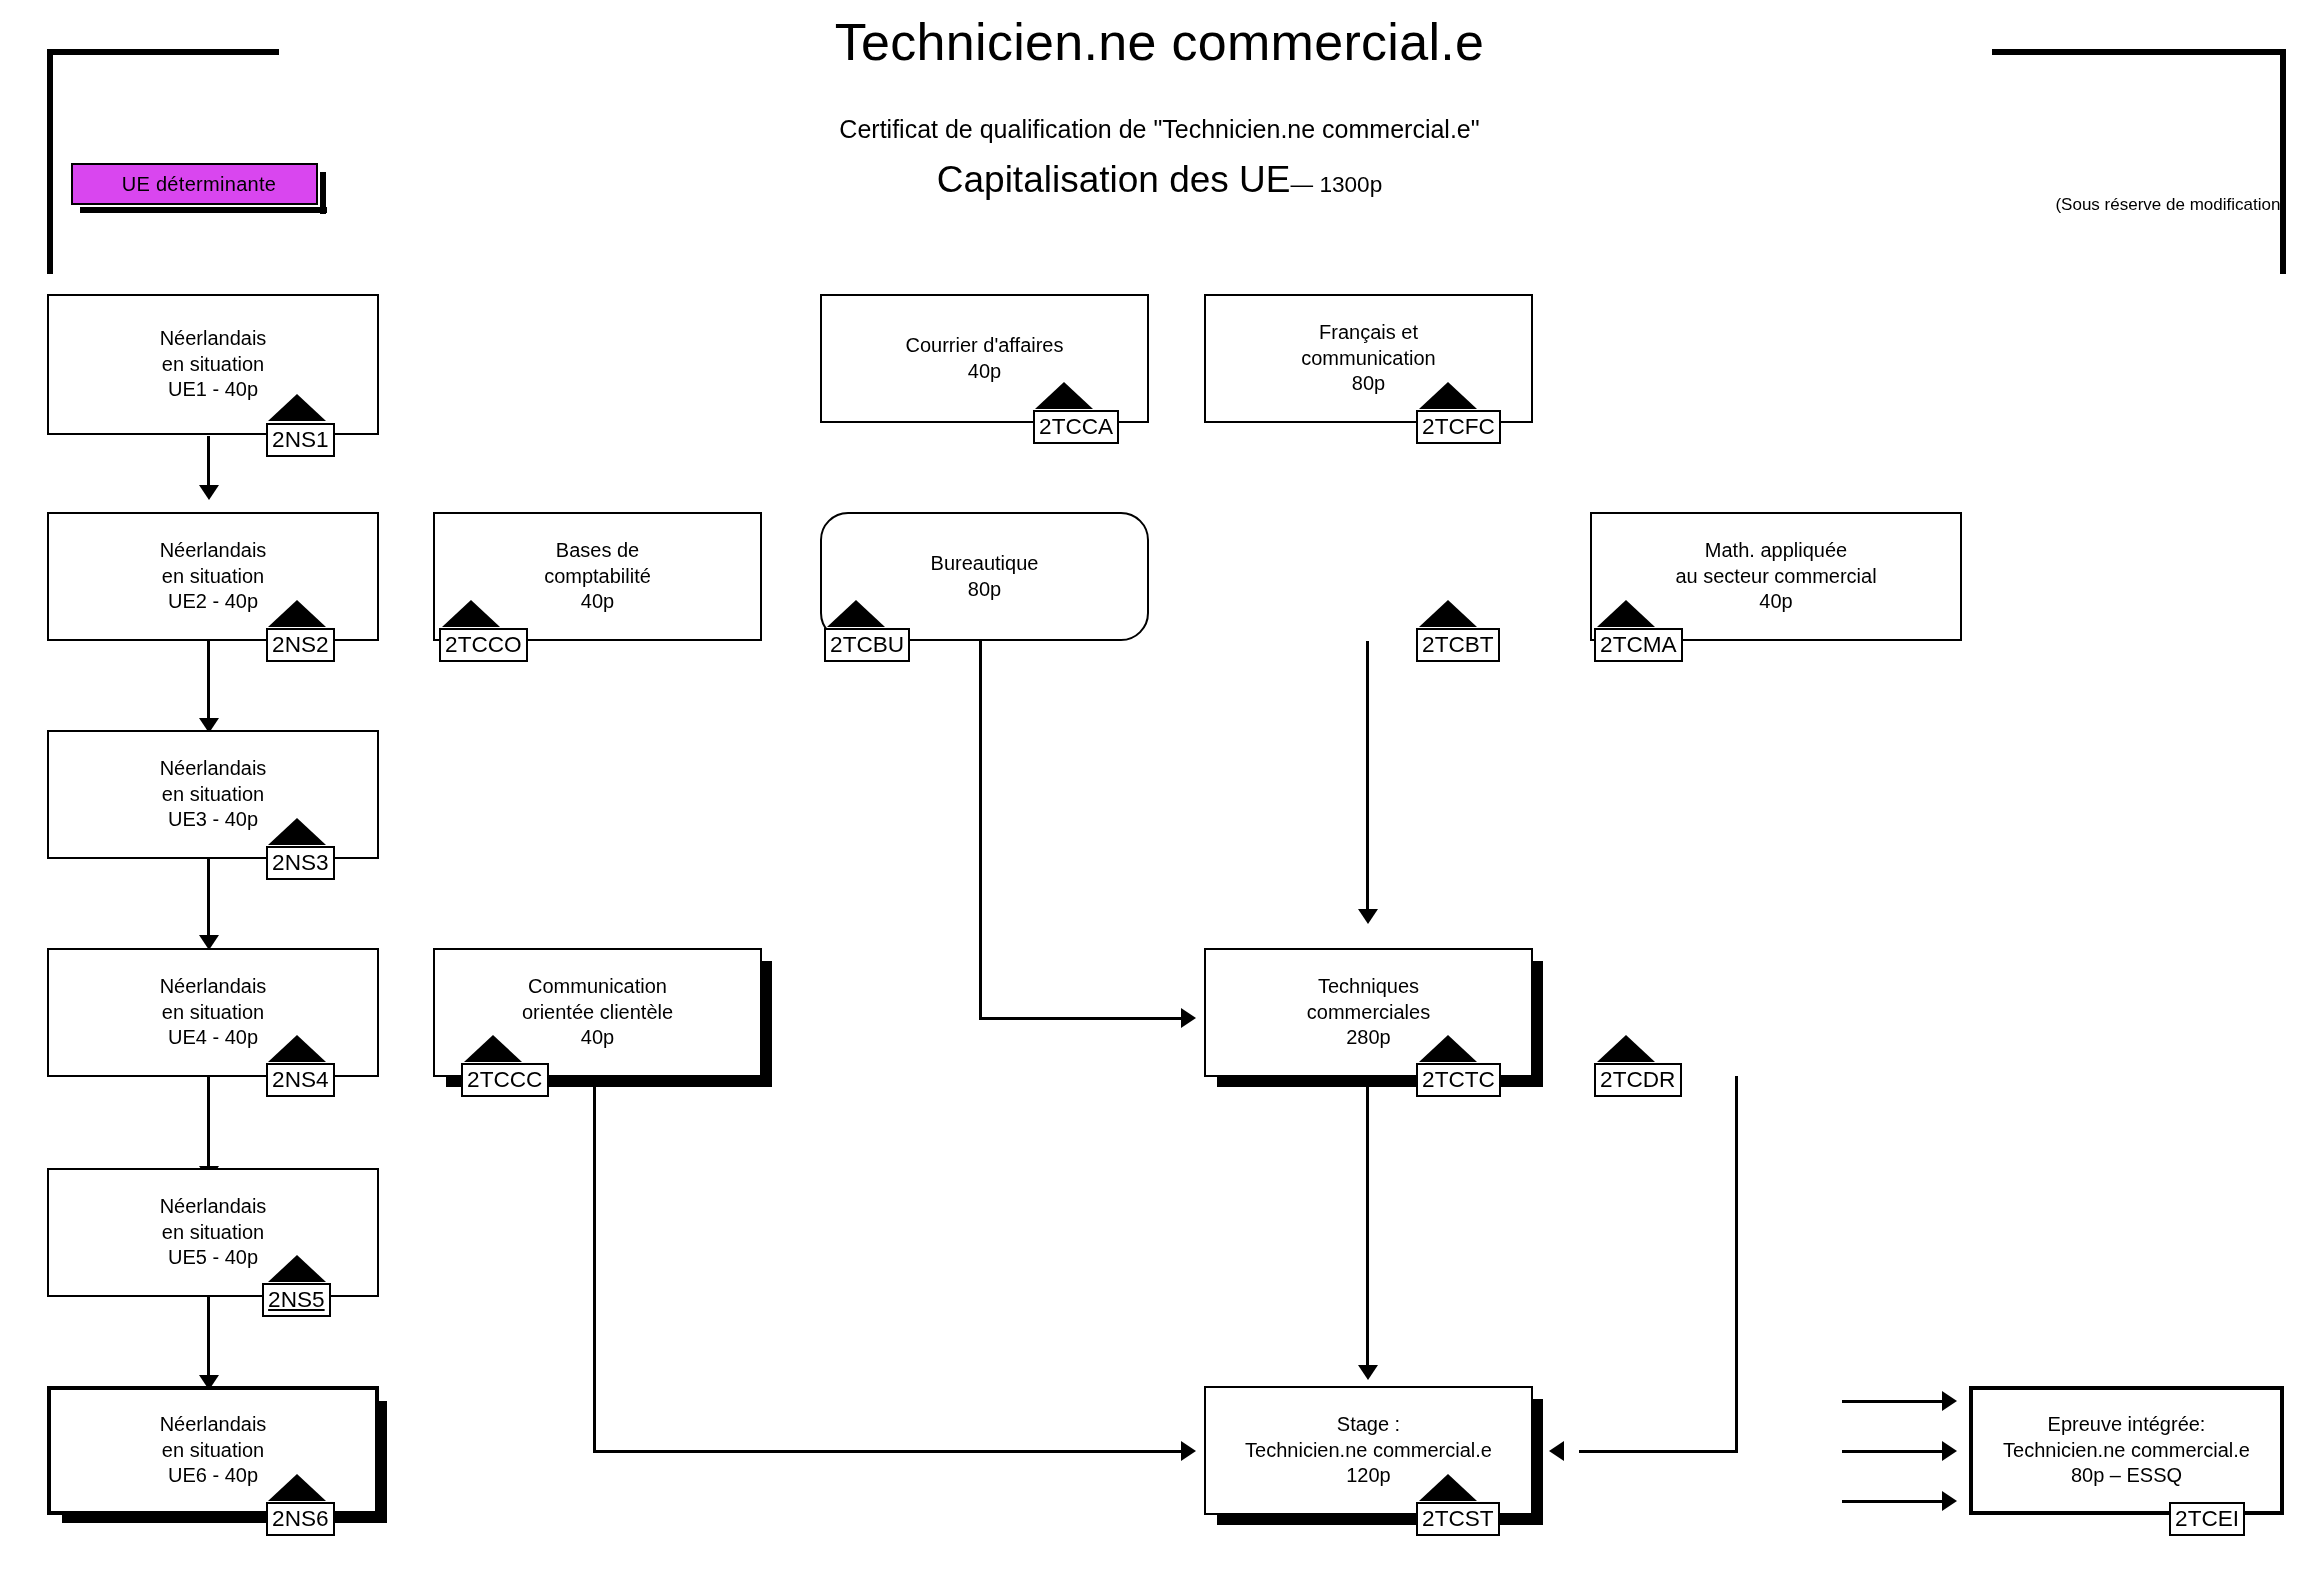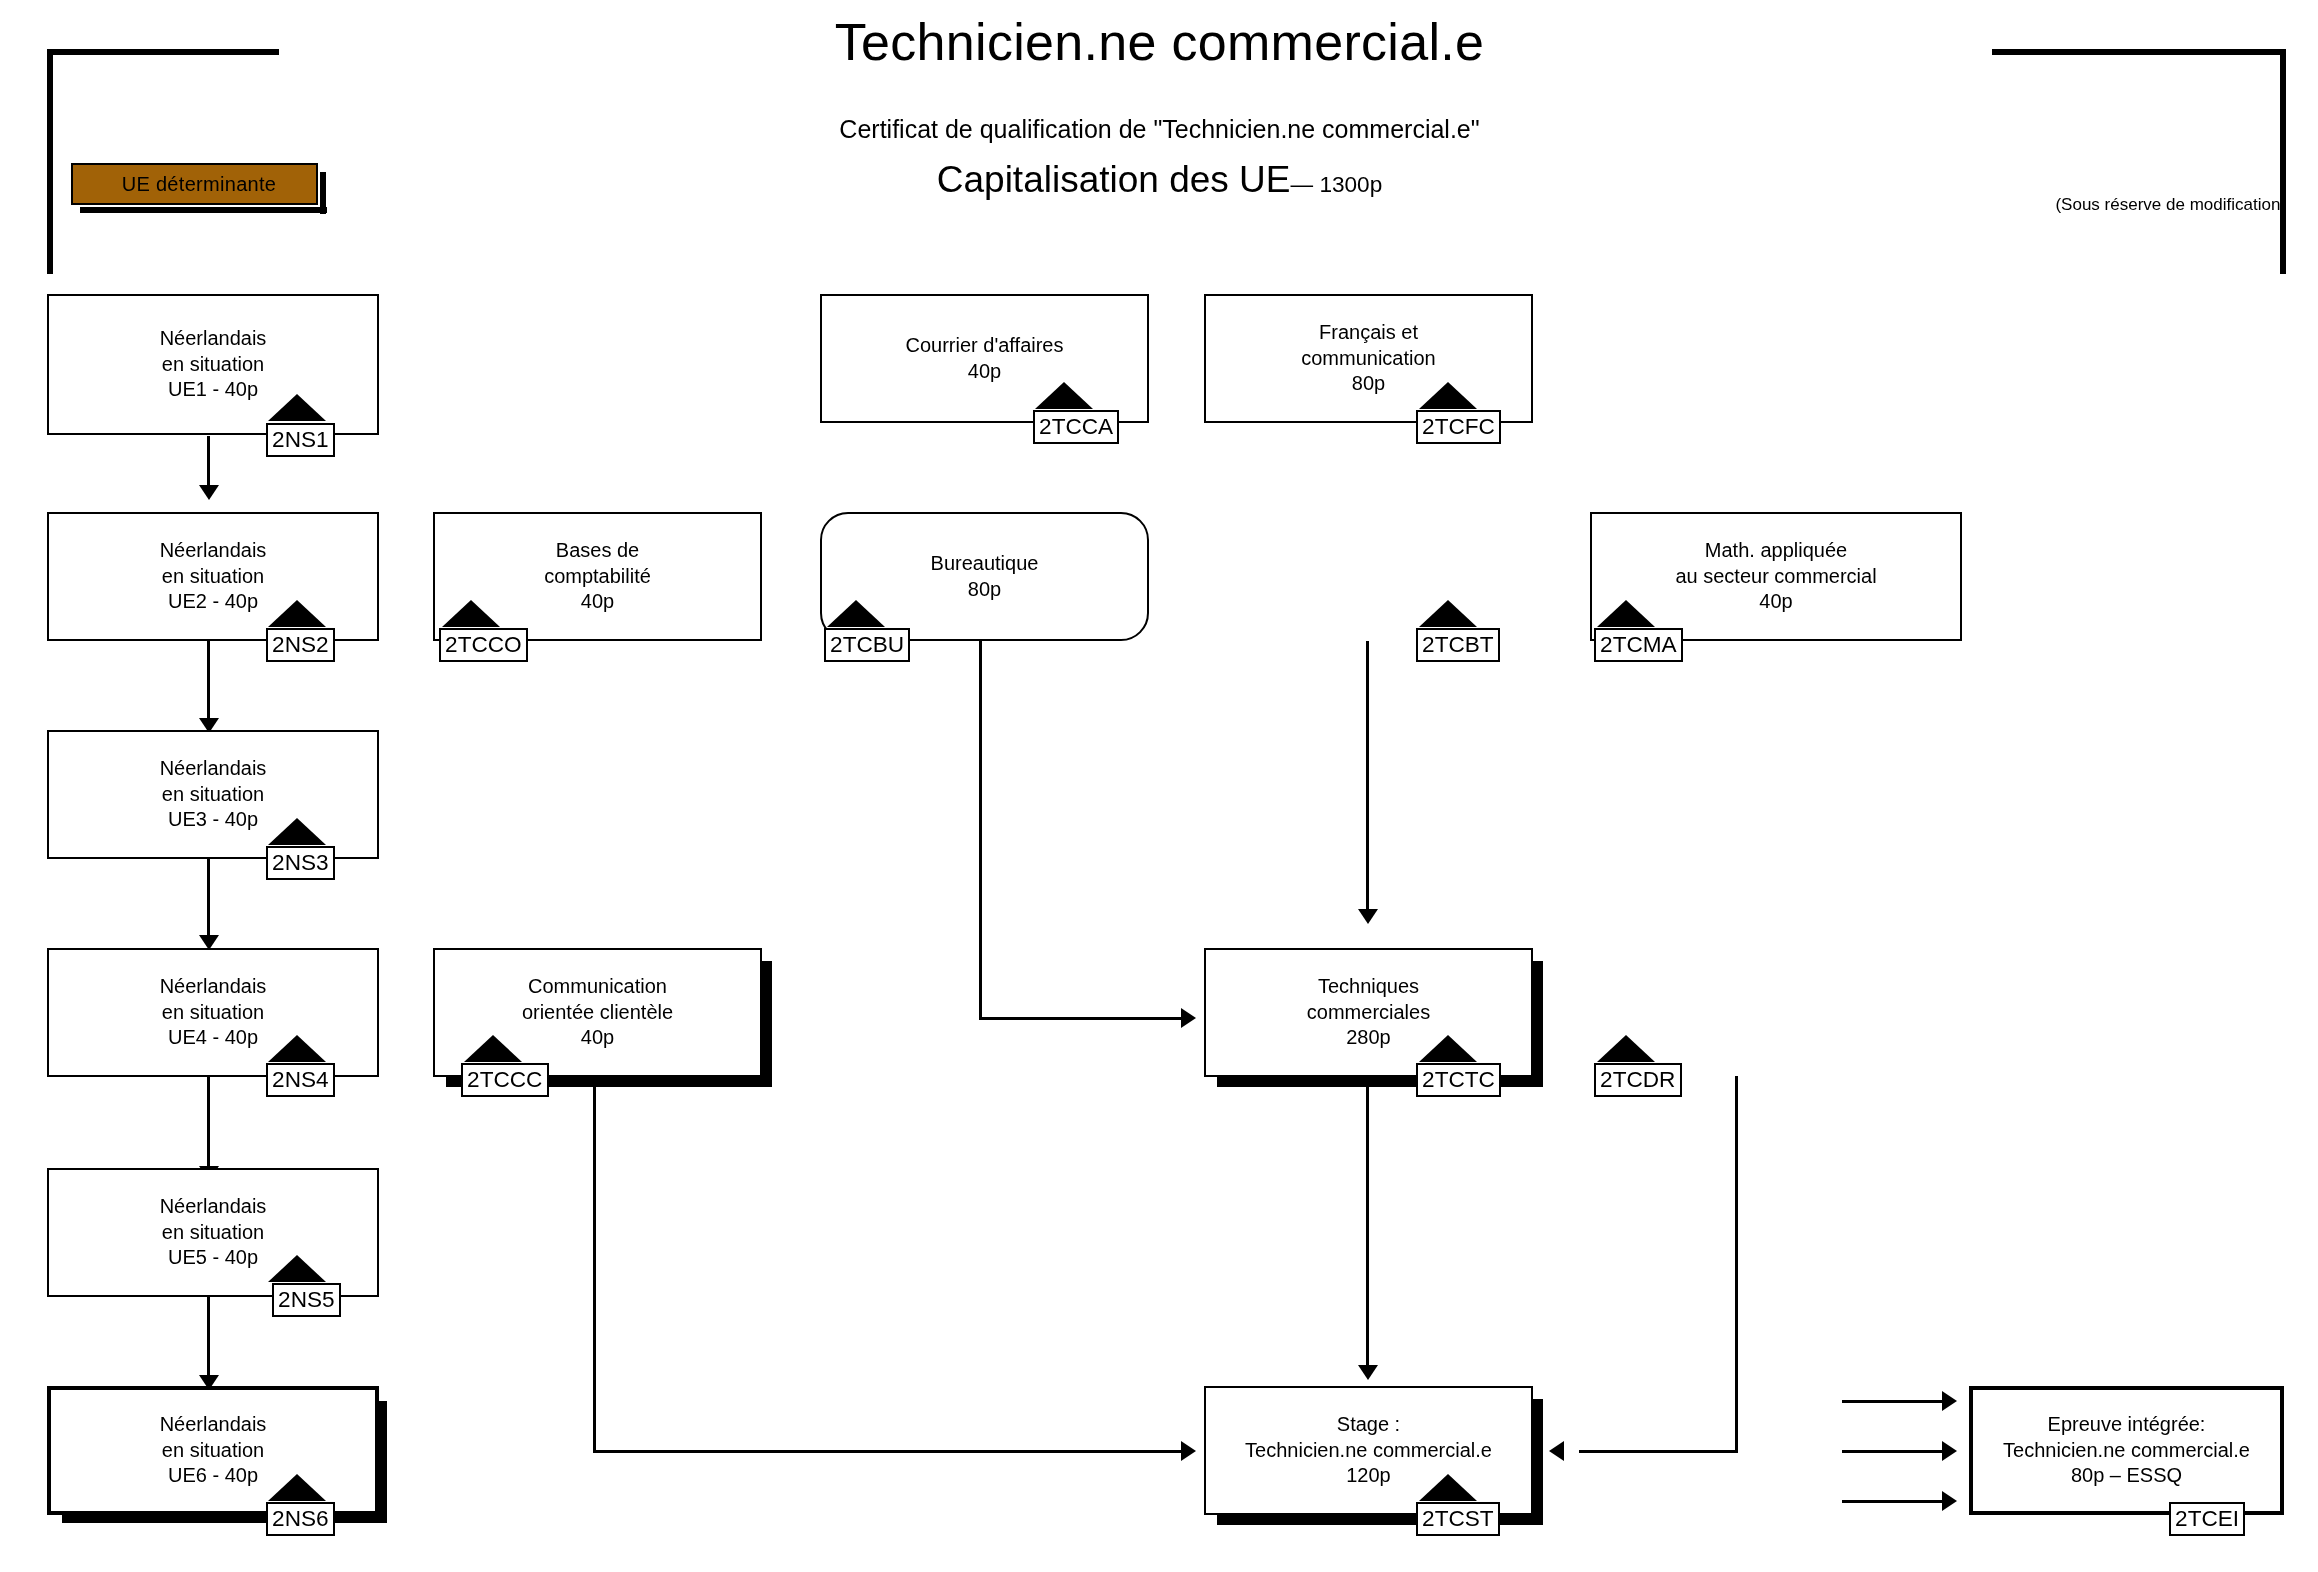--- a/index.html
+++ b/index.html
@@ -81,21 +81,21 @@
     top: 163px;
     width: 247px;
     height: 42px;
     border: 2.7px solid #000;
     box-sizing: border-box;
     display: flex;
     align-items: center;
     justify-content: center;
     font-size: 20px;
     letter-spacing: 0.3px;
-    background: #a16207;
+    background: #d946ef;
     padding-left: 9px;
   }
   .legend-box::after {
     content: "";
     position: absolute;
     left: 6.8px;
     top: 42px;
     width: 247px;
     height: 6.2px;
     background: #000;
@@ -259,21 +259,21 @@
   <div class="code" style="left:266px; top:1063px;">2NS4</div>
   <div class="vline" style="left:207px; top:1076px; height:96px;"></div>
   <div class="arrow-down" style="left:199px; top:1166px;"></div>
 
   <div class="node" style="left:47px; top:1168px; width:332px; height:129px;">
     <div>Néerlandais</div>
     <div>en situation</div>
     <div>UE5 - 40p</div>
   </div>
   <div class="tri" style="left:268px; top:1255px;"></div>
-  <div class="code" style="left:272px; top:1283px;">2NS5</div>
+  <div class="code" style="left:262px; top:1283px;text-decoration:underline;">2NS5</div>
   <div class="vline" style="left:207px; top:1296px; height:84px;"></div>
   <div class="arrow-down" style="left:199px; top:1375px;"></div>
 
   <div class="node bold" style="left:47px; top:1386px; width:332px; height:129px;">
     <div class="shadow shadow-r"></div>
     <div class="shadow shadow-b"></div>
     <div>Néerlandais</div>
     <div>en situation</div>
     <div>UE6 - 40p</div>
   </div>

